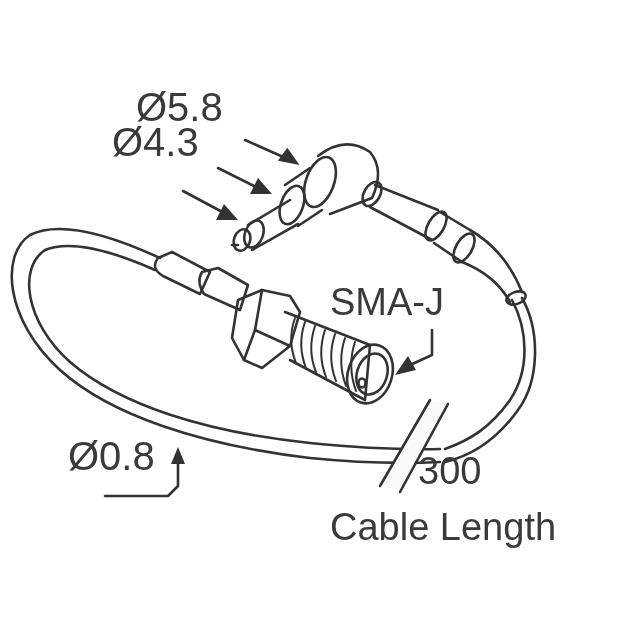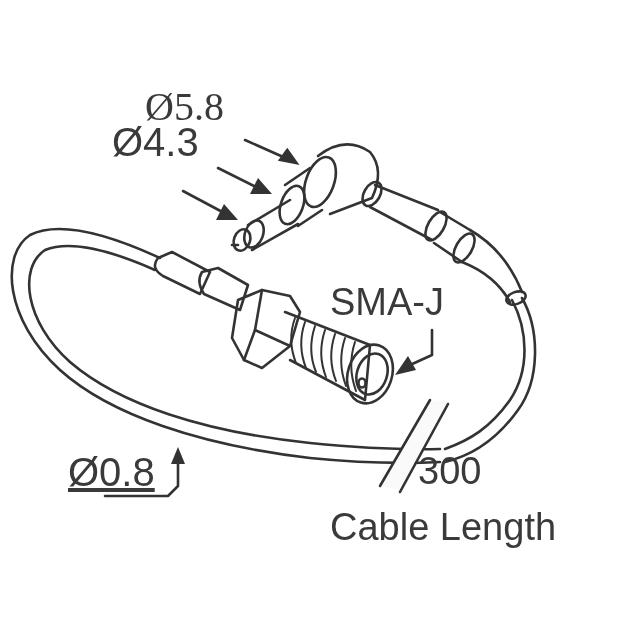--- a/index.html
+++ b/index.html
@@ -112,20 +112,20 @@
       <polygon points="238,220 216,220 224,204" fill="#333" stroke="none"></polygon>
 
       <polyline points="432,330 432,355 410,365"></polyline>
       <polygon points="395,375 408,356 416,370" fill="#333" stroke="none"></polygon>
 
       <polyline points="105,496 168,496 178,486 178,462"></polyline>
       <polygon points="178,447 171,464 185,464" fill="#333" stroke="none"></polygon>
     </g>
   </svg>
 
-  <div class="lbl dim" style="left:145px;top:87px;font-family:Liberation Serif, serif;">Ø5.8</div>
+  <div class="lbl dim" style="left:136px;top:87px;">Ø5.8</div>
   <div class="lbl dim" style="left:112px;top:122px;">Ø4.3</div>
   <div class="lbl smaj" style="left:330px;top:283px;text-align:right;">SMA-J</div>
-  <div class="lbl dim" style="left:68px;top:452px;text-decoration:underline;">Ø0.8</div>
+  <div class="lbl dim" style="left:68px;top:436px;">Ø0.8</div>
   <div class="lbl len" style="left:418px;top:452px;text-align:center;">300</div>
   <div class="lbl len" style="left:330px;top:508px;">Cable Length</div>
 
 </div>
 
 </body></html>

